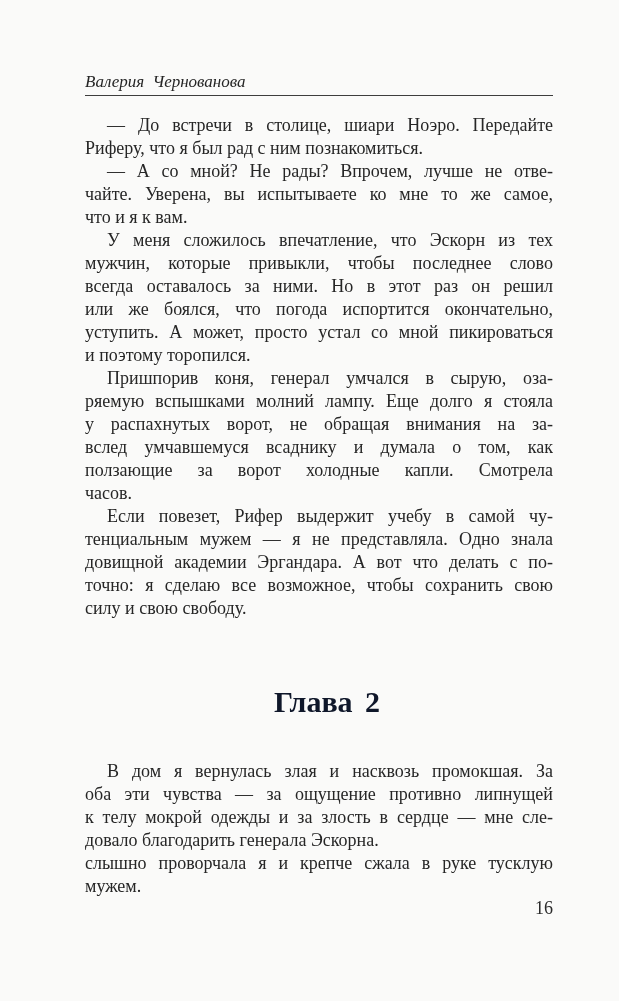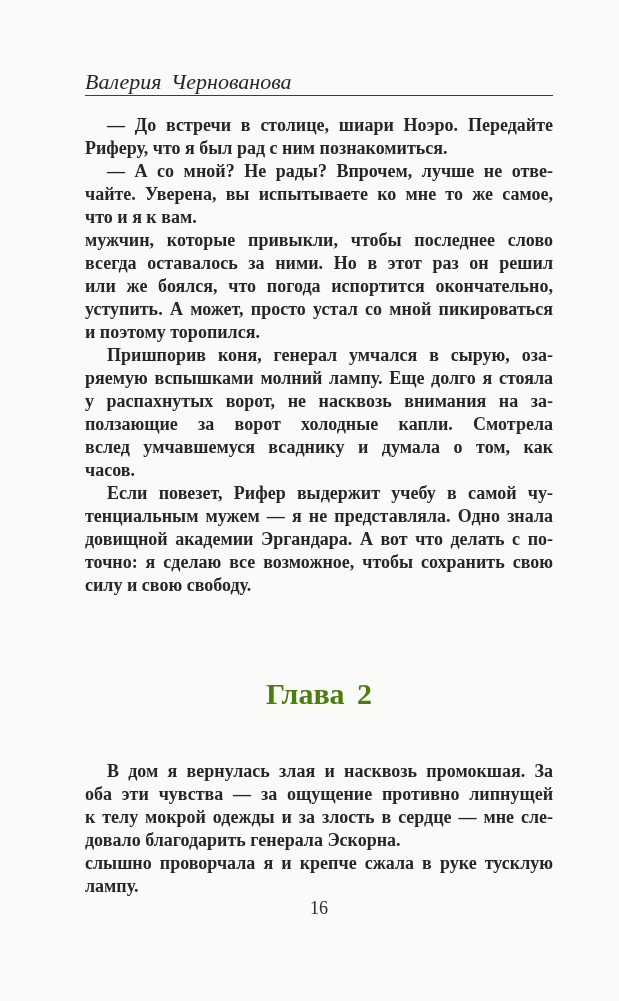--- a/index.html
+++ b/index.html
@@ -17,69 +17,69 @@
     font-family: "Liberation Serif", "DejaVu Serif", serif;
     overflow: hidden;
   }
   
   .running-header {
     position: absolute;
     left: 85px;
     top: 71px;
     width: 468px;
     font-style: italic;
-    font-size: 22px;
+    font-size: 17px;
     line-height: 22px;
     word-spacing: 4px;
     color: #262626;
     padding-bottom: 2px;
     border-bottom: 1.5px solid #3d3d3d;
   }
   
   .body-text {
     position: absolute;
     left: 85px;
     width: 468px;
     font-size: 18px;
     line-height: 23px;
     color: #262626;
   }
   .section-1 { top: 114px; }
   .section-2 { top: 760px; }
-  .para { margin: 0; font-weight: bold; }
+  .para { margin: 0; }
   .line {
     text-align: justify;
     text-align-last: justify;
     white-space: normal;
     height: 23px;
     overflow: hidden;
   }
   .line.first { text-indent: 22px; }
   .line.last { text-align-last: left; }
   
   .chapter-heading {
     position: absolute;
     left: 85px;
     top: 674px;
     width: 468px;
-    margin: 0;
+    margin: 8px;
     text-align: center;
     font-size: 30px;
     line-height: 40px;
     font-weight: bold;
     word-spacing: 5px;
-    color: #4d7c0f;
+    color: #0f172a;
   }
   
   .page-number {
     position: absolute;
     left: 85px;
     top: 897px;
     width: 468px;
-    text-align: center;
+    text-align: right;
     font-size: 18px;
     line-height: 23px;
     color: #2a2a2a;
   }
 </style>
 </head>
 <body>
 
 <div class="page">
 
@@ -91,32 +91,33 @@
       <div class="para">
         <div class="line first">— До встречи в столице, шиари Ноэро. Передайте</div>
         <div class="line last">Риферу, что я был рад с ним познакомиться.</div>
       </div>
       <div class="para">
         <div class="line first">— А со мной? Не рады? Впрочем, лучше не отве-</div>
         <div class="line">чайте. Уверена, вы испытываете ко мне то же самое,</div>
         <div class="line last">что и я к вам.</div>
       </div>
       <div class="para">
+        <div class="line first">У меня сложилось впечатление, что Эскорн из тех</div>
         <div class="line">мужчин, которые привыкли, чтобы последнее слово</div>
         <div class="line">всегда оставалось за ними. Но в этот раз он решил</div>
         <div class="line">или же боялся, что погода испортится окончательно,</div>
         <div class="line">уступить. А может, просто устал со мной пикироваться</div>
         <div class="line last">и поэтому торопился.</div>
       </div>
       <div class="para">
         <div class="line first">Пришпорив коня, генерал умчался в сырую, оза-</div>
         <div class="line">ряемую вспышками молний лампу. Еще долго я стояла</div>
-        <div class="line">у распахнутых ворот, не насквозь внимания на за-</div>
+        <div class="line">у распахнутых ворот, не обращая внимания на за-</div>
+        <div class="line">вслед умчавшемуся всаднику и думала о том, как</div>
         <div class="line">ползающие за ворот холодные капли. Смотрела</div>
-        <div class="line">вслед умчавшемуся всаднику и думала о том, как</div>
         <div class="line last">часов.</div>
       </div>
       <div class="para">
         <div class="line first">Если повезет, Рифер выдержит учебу в самой чу-</div>
         <div class="line">тенциальным мужем — я не представляла. Одно знала</div>
         <div class="line">довищной академии Эргандара. А вот что делать с по-</div>
         <div class="line">точно: я сделаю все возможное, чтобы сохранить свою</div>
         <div class="line last">силу и свою свободу.</div>
       </div>
     </div>
@@ -125,19 +126,19 @@
 
   <div class="body-text section-2" id="section2">
       <div class="para">
         <div class="line first">В дом я вернулась злая и насквозь промокшая. За</div>
         <div class="line">оба эти чувства — за ощущение противно липнущей</div>
         <div class="line">к телу мокрой одежды и за злость в сердце — мне сле-</div>
         <div class="line last">довало благодарить генерала Эскорна.</div>
       </div>
       <div class="para">
         <div class="line">слышно проворчала я и крепче сжала в руке тусклую</div>
-        <div class="line last">лампу.</div>
+        <div class="line last">мужем.</div>
       </div>
     </div>
 
   <div class="page-number">16</div>
 
 </div>
 
 </body></html>

